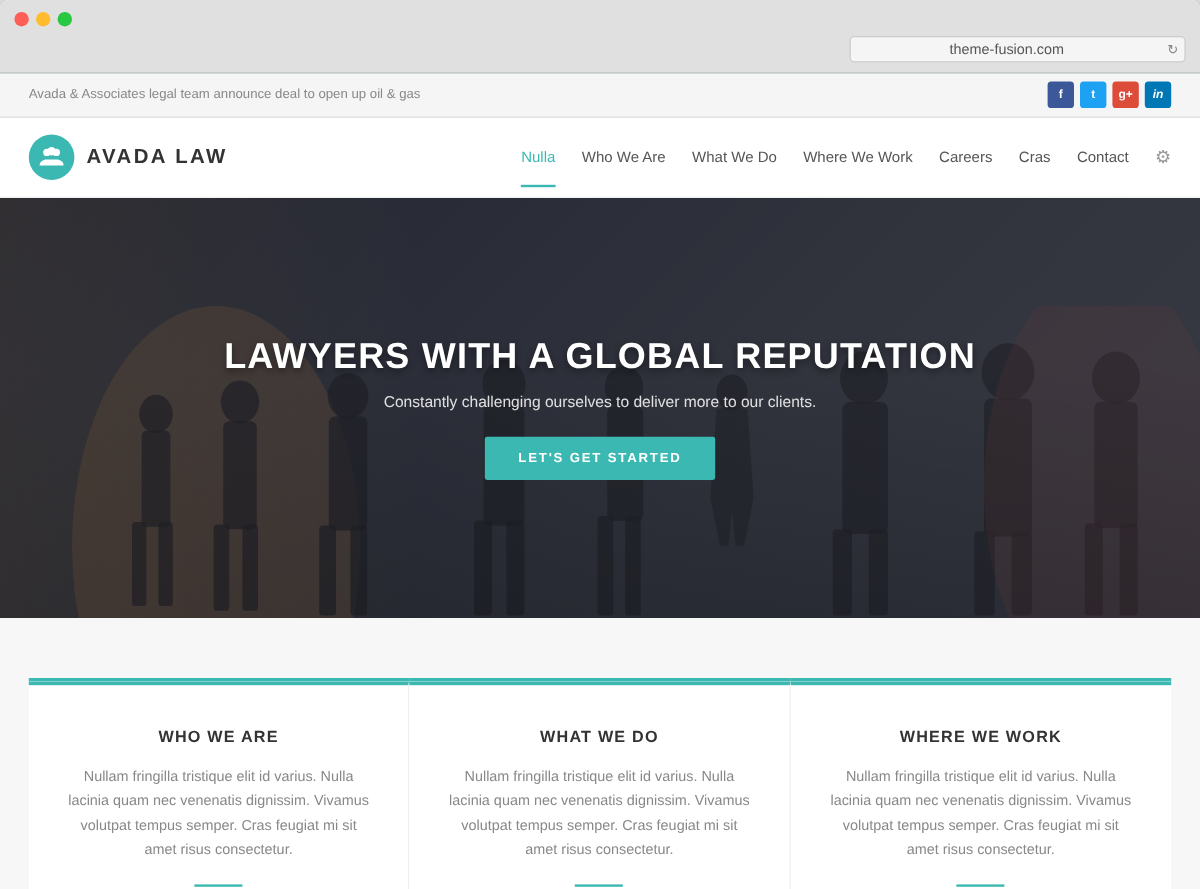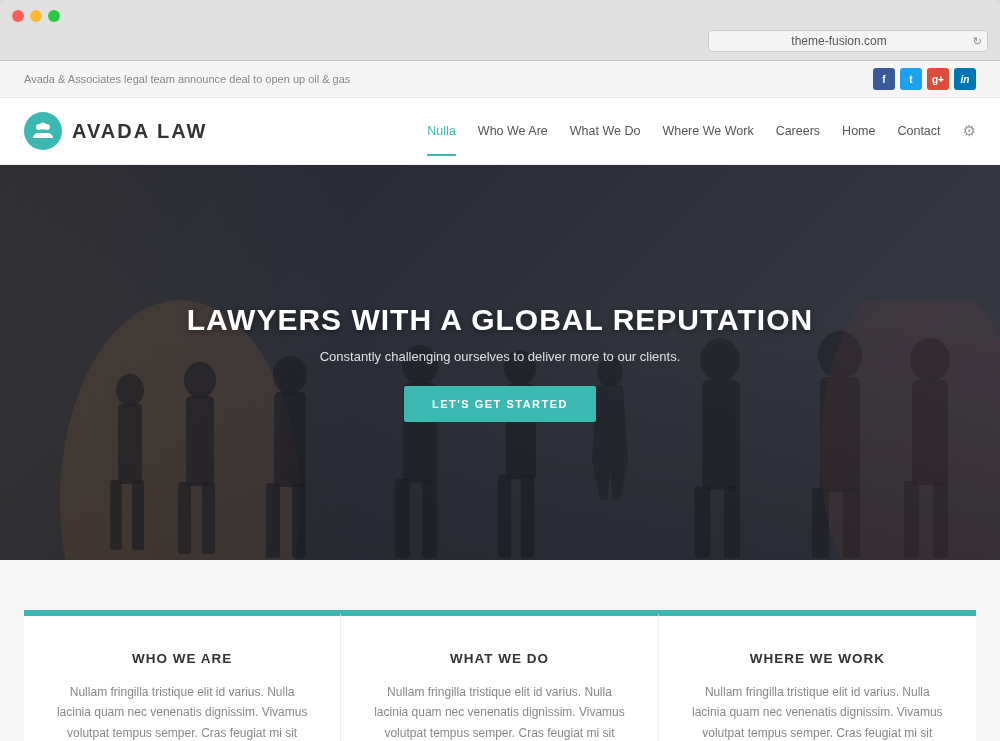--- a/index.html
+++ b/index.html
@@ -108,21 +108,21 @@
     }
     .logo-icon {
       width: 38px; height: 38px;
       background: #3cb8b2;
       border-radius: 50%;
       display: flex; align-items: center; justify-content: center;
       color: #fff;
       font-size: 16px;
     }
     .logo-text {
-      font-size: 20px;
+      font-size: 17px;
       font-weight: 700;
       color: #333;
       letter-spacing: 2px;
       text-transform: uppercase;
     }
     .nav {
       display: flex;
       align-items: center;
       gap: 22px;
     }
@@ -146,21 +146,21 @@
     }
     .settings-icon {
       color: #999;
       font-size: 15px;
       cursor: pointer;
     }
 
     
     .hero {
       position: relative;
-      height: 395px;
+      height: 350px;
       background: linear-gradient(135deg, #2a2a35 0%, #3a3a45 30%, #4a4a50 60%, #5a5560 100%);
       display: flex;
       flex-direction: column;
       align-items: center;
       justify-content: center;
       overflow: hidden;
     }
     .hero-overlay {
       position: absolute;
       inset: 0;
@@ -302,21 +302,21 @@
         </div>
         <span class="logo-text">AVADA LAW</span>
       </div>
 
       <nav class="nav">
         <a class="nav-item active">Nulla</a>
         <a class="nav-item">Who We Are</a>
         <a class="nav-item">What We Do</a>
         <a class="nav-item">Where We Work</a>
         <a class="nav-item">Careers</a>
-        <a class="nav-item">Home</a>
+        <a class="nav-item">Cras</a>
         <a class="nav-item">Contact</a>
         <span class="settings-icon">⚙</span>
       </nav>
     </div>
 
     <div class="hero">
       <div class="hero-bg"></div>
       <div class="hero-overlay"></div>
 
       <svg style="position:absolute;bottom:0;left:0;width:100%;height:260px;opacity:0.5" viewBox="0 0 1000 260" preserveAspectRatio="xMidYMax meet">

